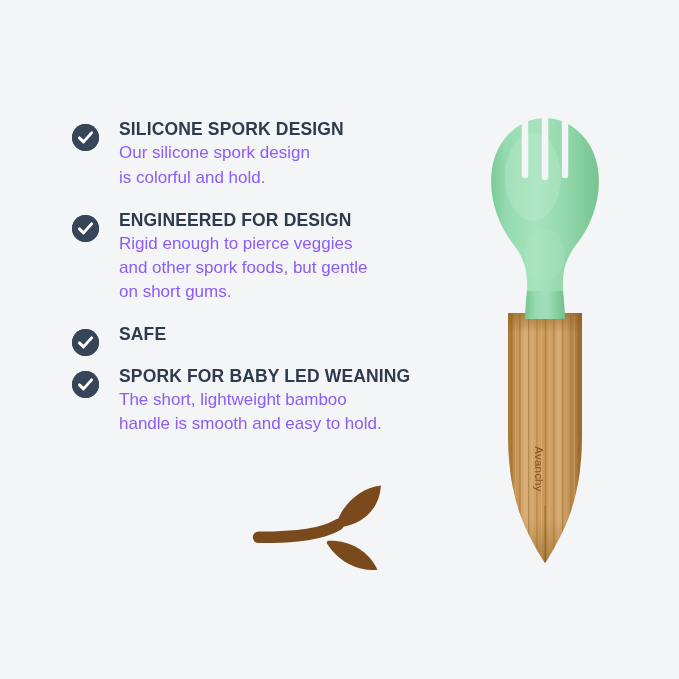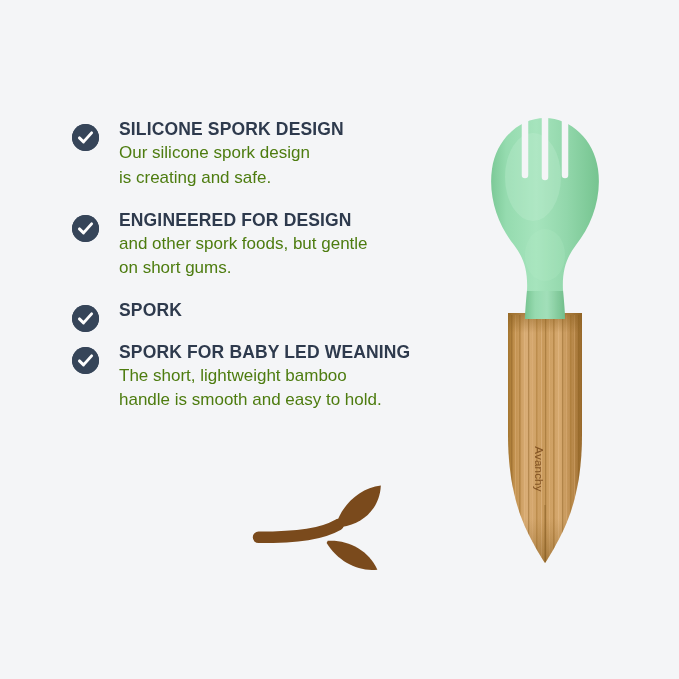--- a/index.html
+++ b/index.html
@@ -59,21 +59,21 @@
     letter-spacing: 0.15px;
     color: #2e3a4d;
     line-height: 1.28;
     margin: 0 0 1px 0;
     white-space: nowrap;
   }
   .f-body {
     display: block;
     font-size: 17px;
     font-weight: 400;
-    color: #4d7c0f;
+    color: #8b5cf6;
     line-height: 1.42;
     margin: 0;
   }
   .f-body span { display: block; white-space: nowrap; }
 
   
   .product {
     position: absolute;
     left: 470px;
     top: 105px;
@@ -118,46 +118,47 @@
     <div class="feature">
       <span class="check-badge">
         <svg viewBox="0 0 27 27" xmlns="http://www.w3.org/2000/svg">
           <circle cx="13.5" cy="13.5" r="13.5" fill="#364559"></circle>
           <path d="M7.4 13.9 L11.5 17.9 L19.6 8.9" fill="none" stroke="#ffffff" stroke-width="2.9" stroke-linecap="round" stroke-linejoin="round"></path>
         </svg>
       </span>
       <h3 class="f-title">SILICONE SPORK DESIGN</h3>
       <p class="f-body">
         <span>Our silicone spork design</span>
-        <span>is creating and safe.</span>
+        <span>is colorful and hold.</span>
       </p>
     </div>
 
     <div class="feature">
       <span class="check-badge">
         <svg viewBox="0 0 27 27" xmlns="http://www.w3.org/2000/svg">
           <circle cx="13.5" cy="13.5" r="13.5" fill="#364559"></circle>
           <path d="M7.4 13.9 L11.5 17.9 L19.6 8.9" fill="none" stroke="#ffffff" stroke-width="2.9" stroke-linecap="round" stroke-linejoin="round"></path>
         </svg>
       </span>
       <h3 class="f-title">ENGINEERED FOR DESIGN</h3>
       <p class="f-body">
+        <span>Rigid enough to pierce veggies</span>
         <span>and other spork foods, but gentle</span>
         <span>on short gums.</span>
       </p>
     </div>
 
     <div class="feature">
       <span class="check-badge">
         <svg viewBox="0 0 27 27" xmlns="http://www.w3.org/2000/svg">
           <circle cx="13.5" cy="13.5" r="13.5" fill="#364559"></circle>
           <path d="M7.4 13.9 L11.5 17.9 L19.6 8.9" fill="none" stroke="#ffffff" stroke-width="2.9" stroke-linecap="round" stroke-linejoin="round"></path>
         </svg>
       </span>
-      <h3 class="f-title">SPORK</h3>
+      <h3 class="f-title">SAFE</h3>
     </div>
 
     <div class="feature">
       <span class="check-badge">
         <svg viewBox="0 0 27 27" xmlns="http://www.w3.org/2000/svg">
           <circle cx="13.5" cy="13.5" r="13.5" fill="#364559"></circle>
           <path d="M7.4 13.9 L11.5 17.9 L19.6 8.9" fill="none" stroke="#ffffff" stroke-width="2.9" stroke-linecap="round" stroke-linejoin="round"></path>
         </svg>
       </span>
       <h3 class="f-title">SPORK FOR BABY LED WEANING</h3>

